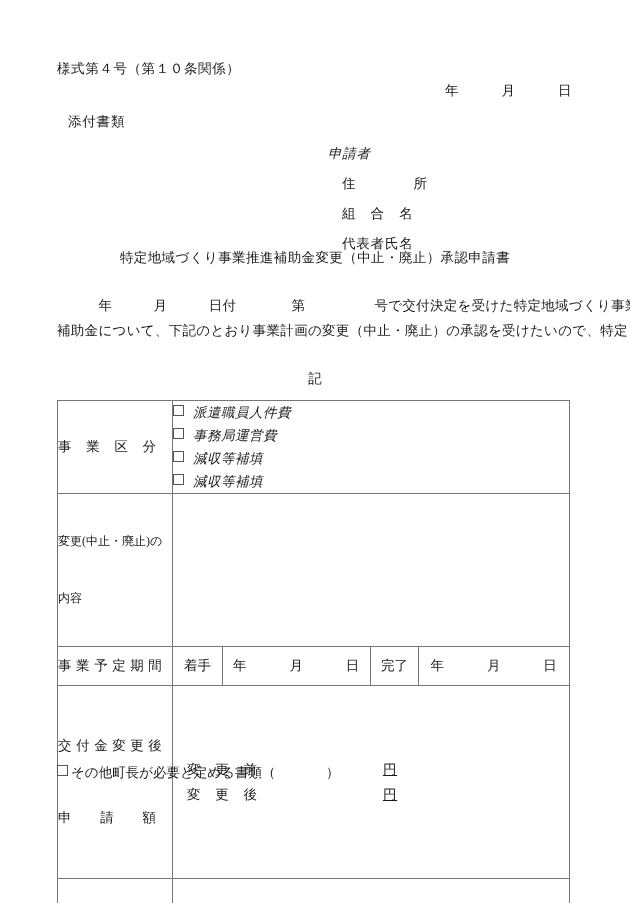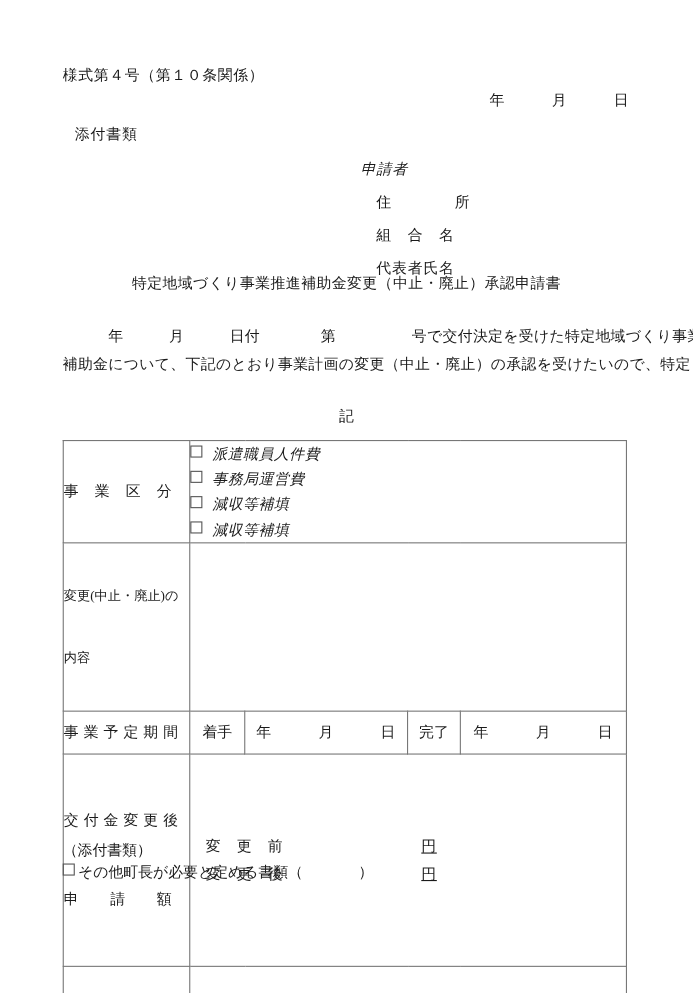--- a/index.html
+++ b/index.html
@@ -276,17 +276,16 @@
           
         </td>
         <td colspan="4">
           
         </td>
       </tr>
     </tbody>
   </table>
 
   <div class="footer">
-    <span class="f-ln">（添付書類）</span>
     <span class="f-ln"><span class="cb-box-f"></span><span class="paren-close">その他町長が必要と定める書類（</span><span>）</span></span>
   </div>
 
 </div>
 
 </body></html>

